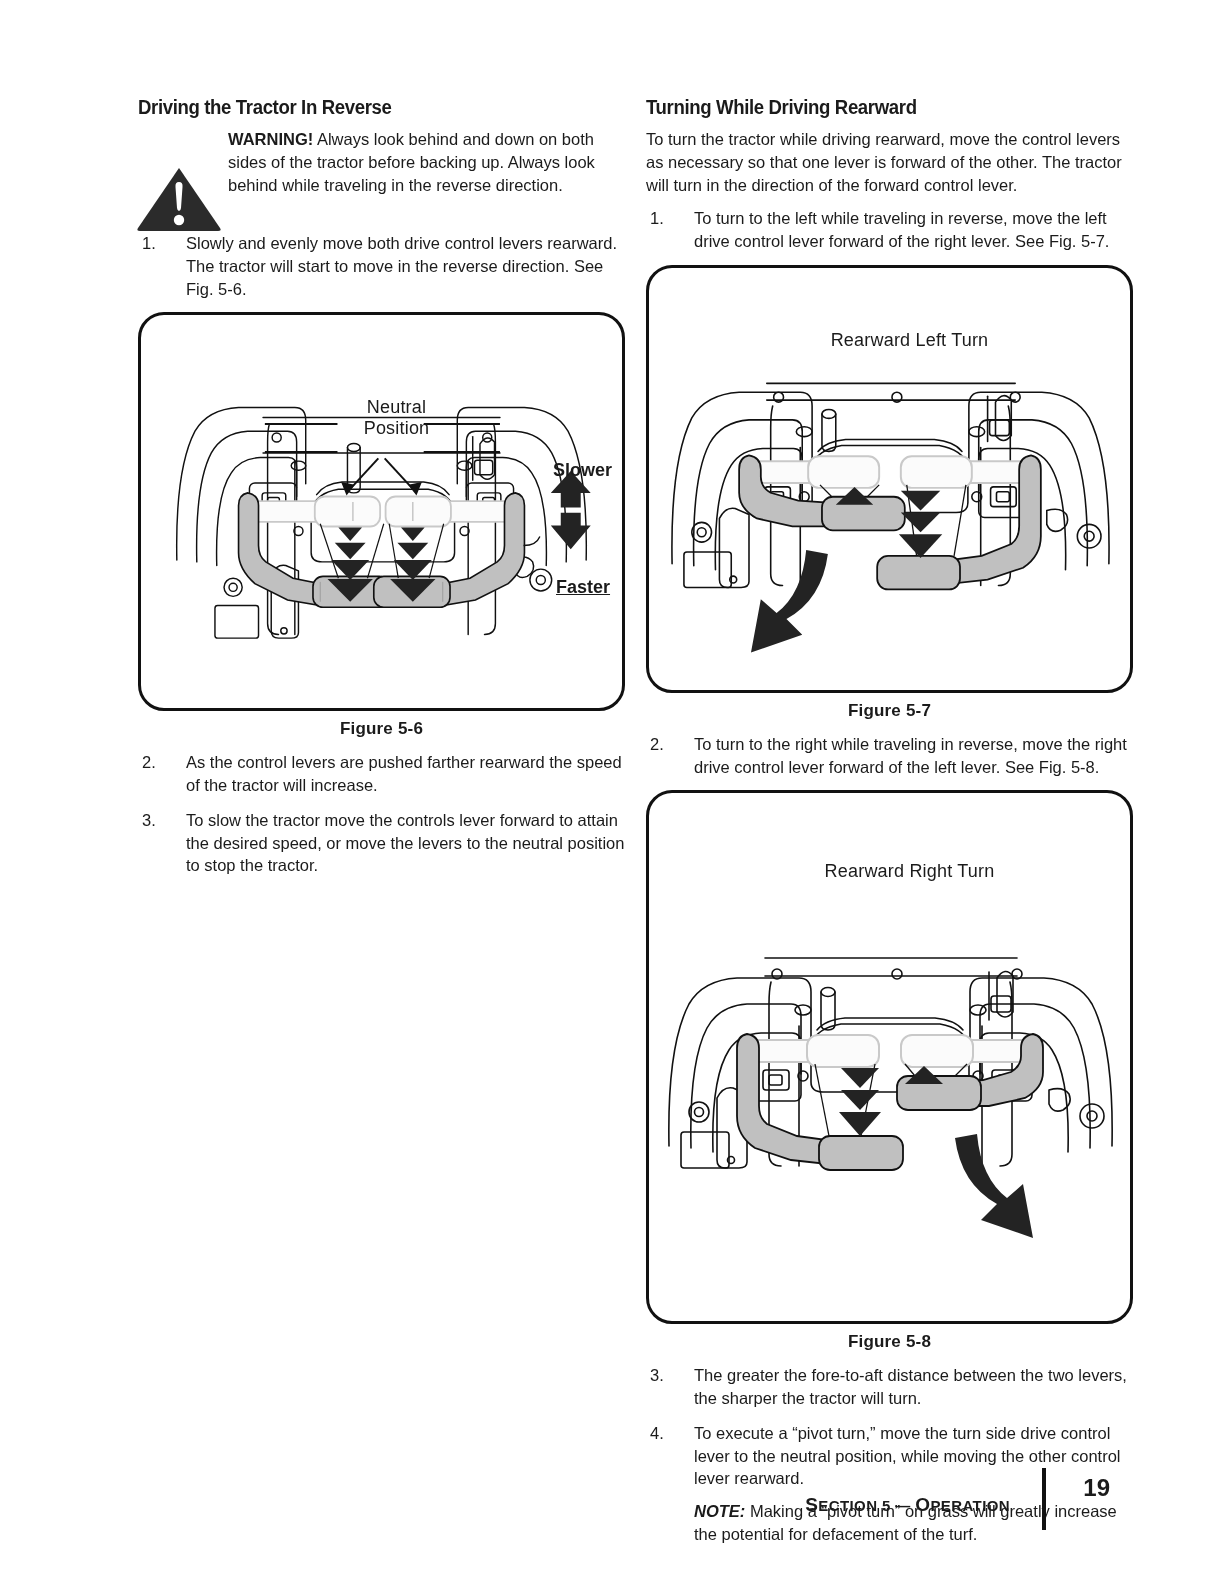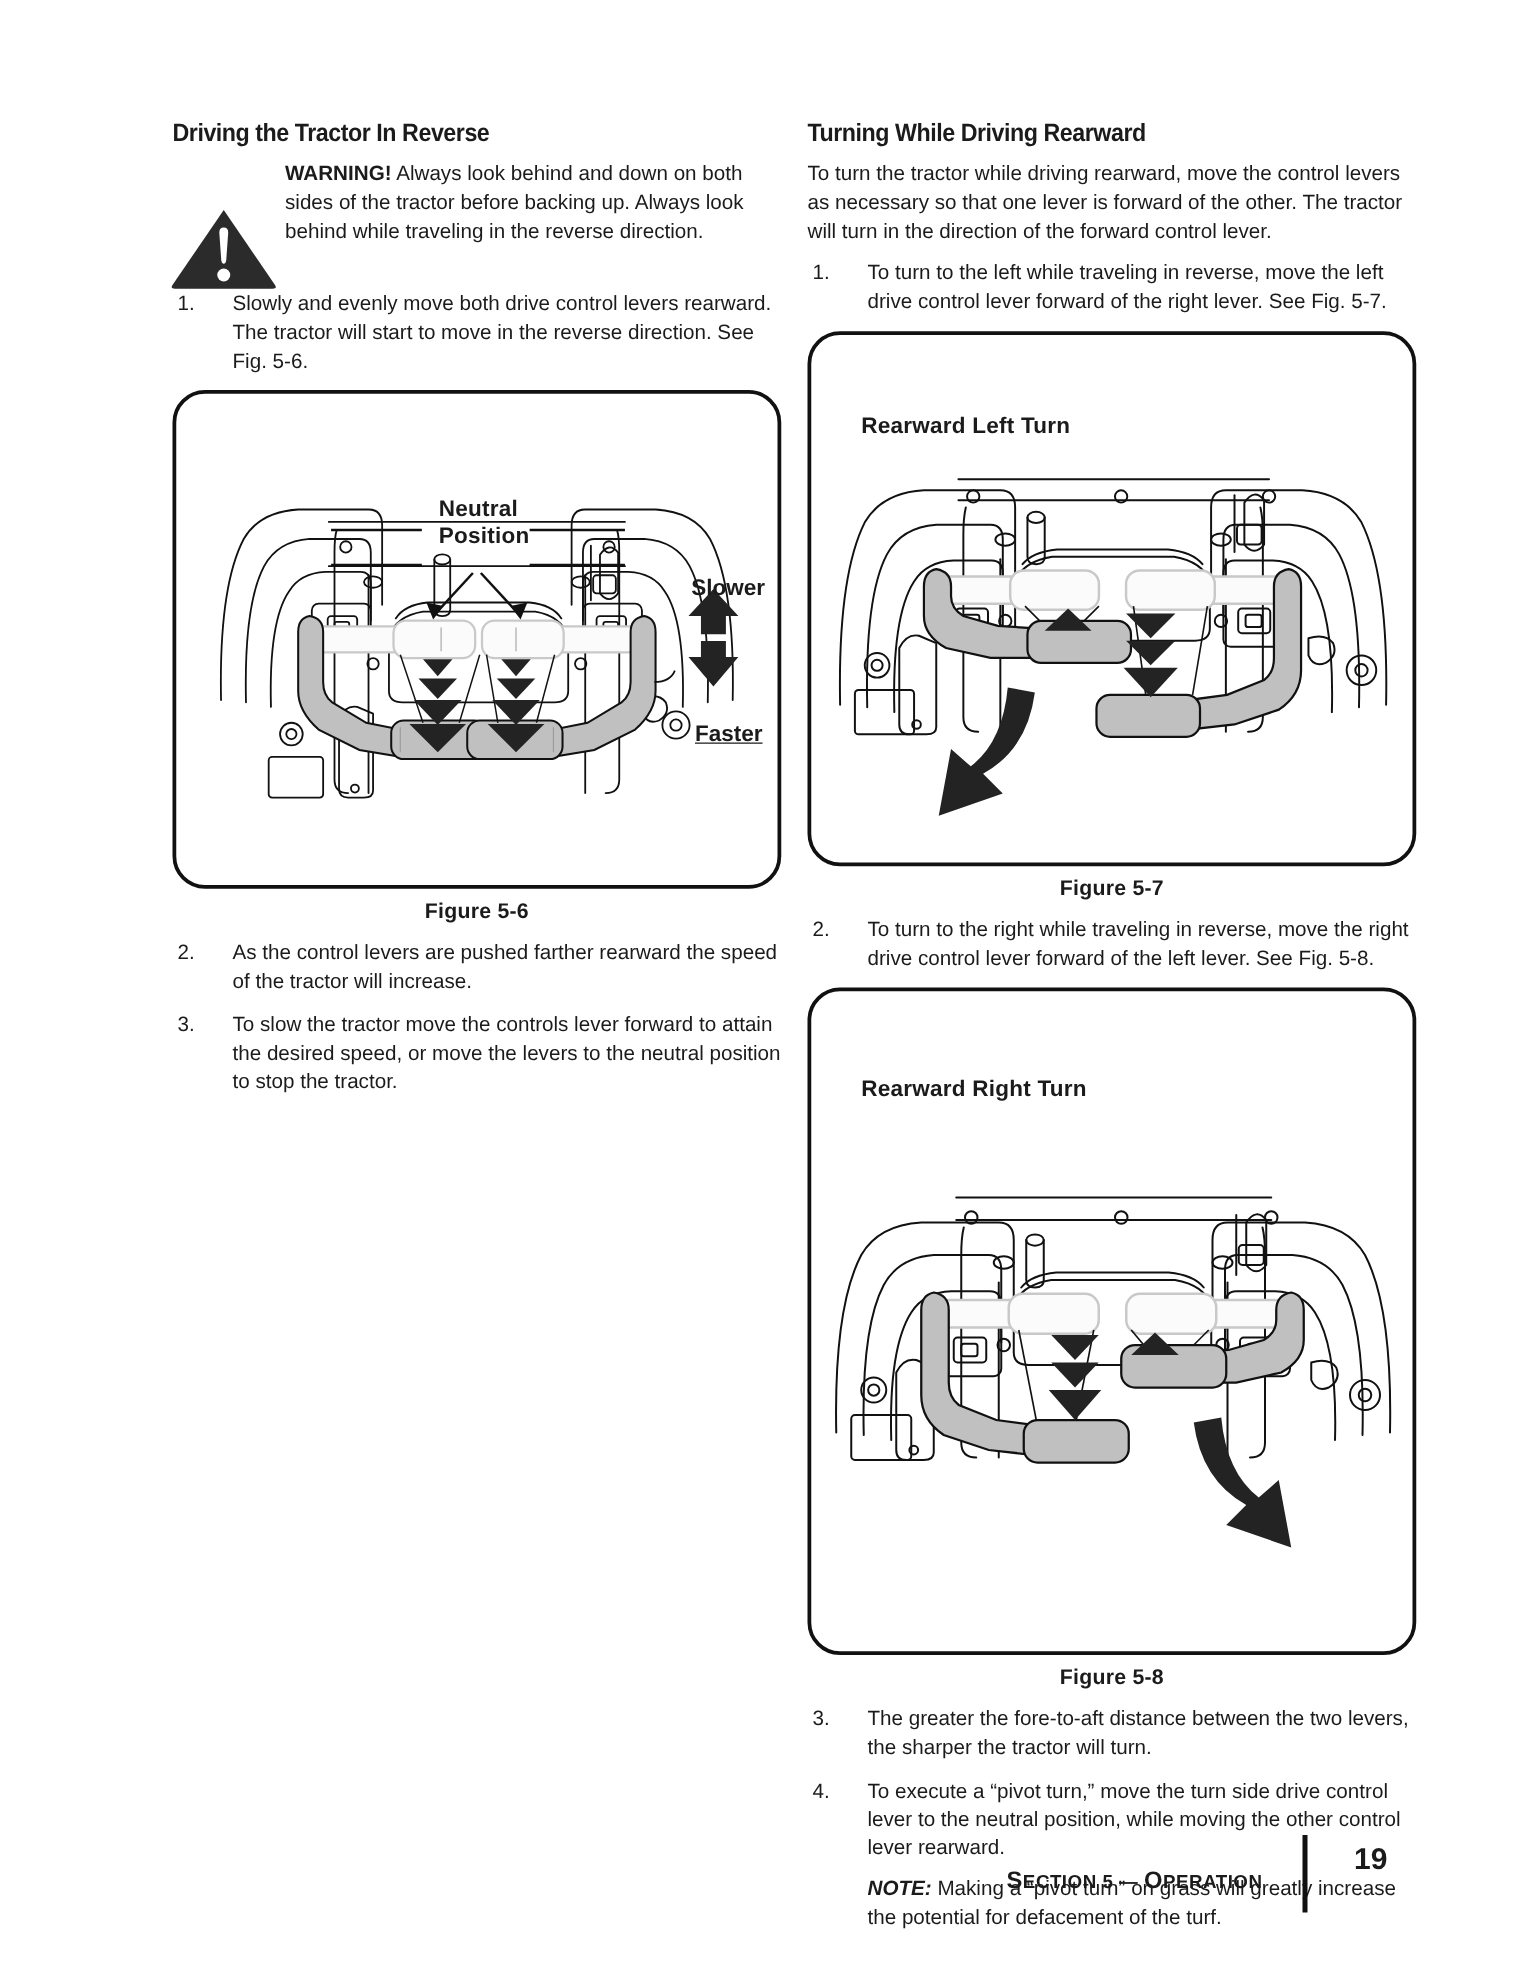--- a/index.html
+++ b/index.html
@@ -38,22 +38,22 @@
   
   .figbox{
     border:3px solid #111;border-radius:26px;background:#fff;
     position:relative;overflow:hidden;box-sizing:border-box;
   }
   .figcap{
     text-align:center;font-weight:bold;font-size:17px;
     margin:8px 0 12px 0;letter-spacing:.2px;
   }
   .figtitle{
-    position:absolute;left:0;right:0;text-align:left;
-    font-weight:bold;font-size:18px;letter-spacing:.2px;padding-left:40px;
+    position:absolute;left:0;right:0;text-align:center;
+    font-weight:normal;font-size:18px;letter-spacing:.2px;padding-left:40px;
   }
   .fig-svg{position:absolute;left:0;top:0;width:100%;height:100%;}
 
   
   .footer{position:absolute;left:110px;right:86px;bottom:60px;height:50px;}
   .foot-sec{
     position:absolute;right:128px;bottom:8px;
     font-weight:bold;font-size:15px;letter-spacing:.4px;text-align:right;
   }
   .foot-sec .sc{font-size:19px;}

